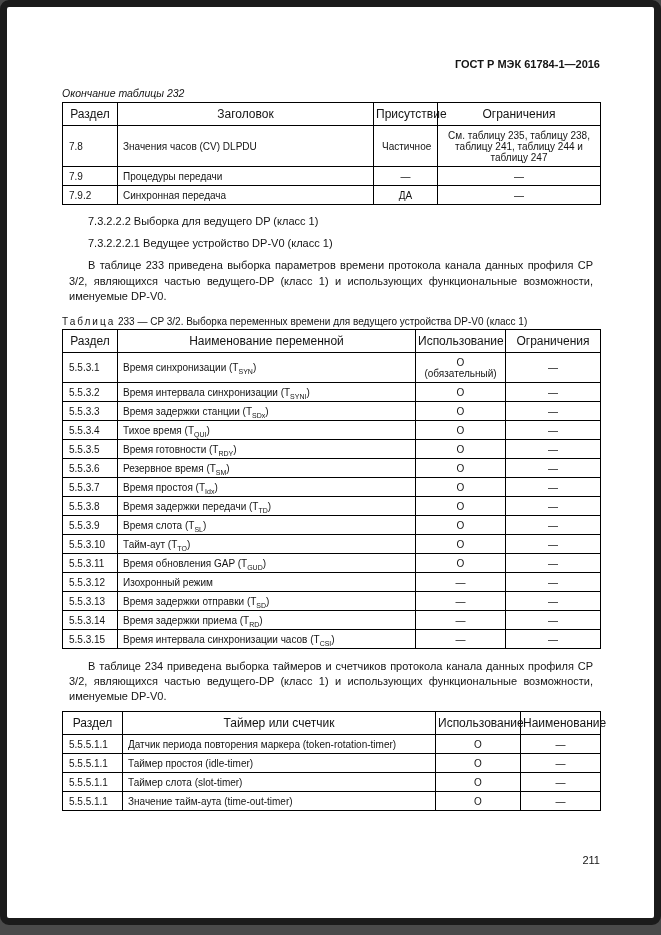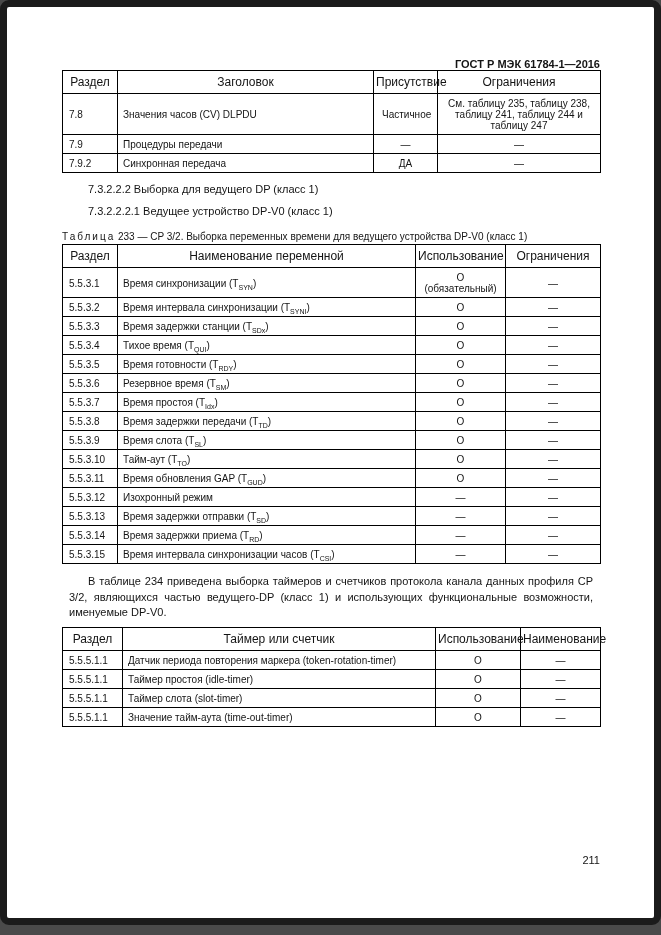--- a/index.html
+++ b/index.html
@@ -29,20 +29,21 @@
   .page-num{position:absolute;right:54px;bottom:52px;font-size:11px;margin:0;}
 </style>
 </head>
 <body>
 
 <div class="frame">
   <div class="page">
 
     <p class="doc-header">ГОСТ Р МЭК 61784-1—2016</p>
 
+    <p class="cont-note">Окончание таблицы 232</p>
 
     <table class="t232">
       <colgroup>
           <col style="width:55px">
           <col style="width:256px">
           <col style="width:64px">
           <col style="width:163px">
         </colgroup>
       <thead>
         <tr>
@@ -69,20 +70,21 @@
           <td>7.9.2</td>
           <td>Синхронная передача</td>
           <td>ДА</td>
           <td>—</td>
         </tr>
       </tbody>
     </table>
 
     <p class="para para-first">7.3.2.2.2 Выборка для ведущего DP (класс 1)</p>
     <p class="para">7.3.2.2.2.1 Ведущее устройство DP-V0 (класс 1)</p>
+    <p class="para">В таблице 233 приведена выборка параметров времени протокола канала данных профиля CP 3/2, являющихся частью ведущего-DP (класс 1) и использующих функциональные возможности, именуемые DP-V0.</p>
 
     <p class="caption"><span class="cap-word">Таблица</span> <span>233</span> <span>— CP 3/2. Выборка переменных времени для ведущего устройства DP-V0 (класс 1)</span></p>
 
     <table class="t233">
       <colgroup>
           <col style="width:55px">
           <col style="width:298px">
           <col style="width:90px">
           <col style="width:95px">
         </colgroup>

